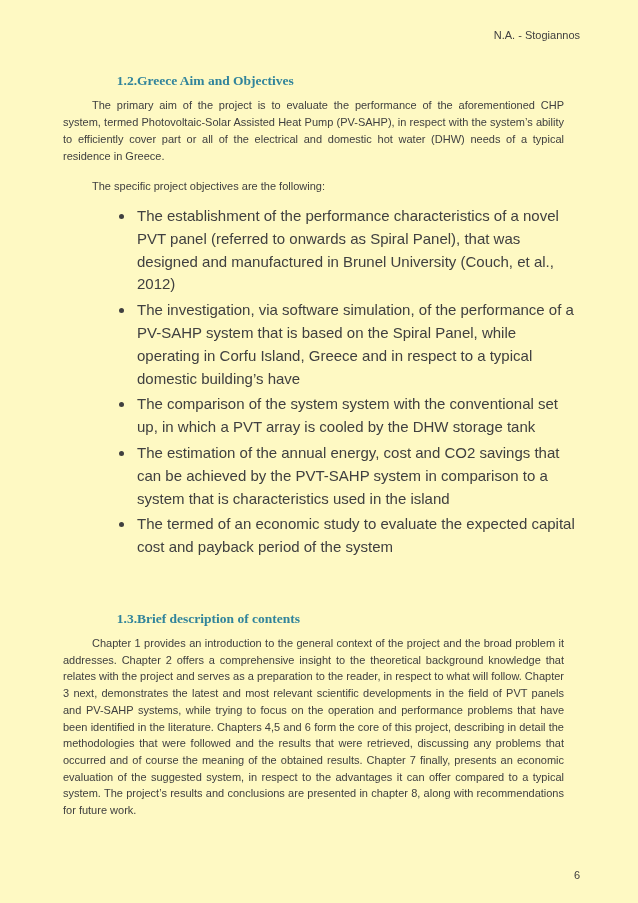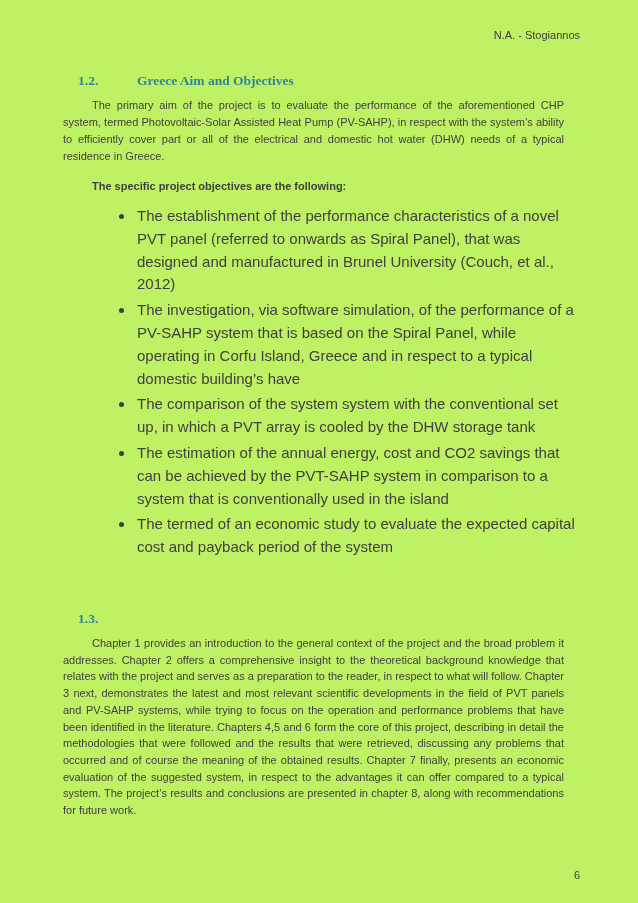--- a/index.html
+++ b/index.html
@@ -5,21 +5,21 @@
   html, body {
     margin: 0;
     padding: 0;
     background: #ffffff;
   }
   .page {
     position: relative;
     width: 638px;
     height: 903px;
     margin: 0 auto;
-    background: #bef264;
+    background: #fef9c3;
     box-sizing: border-box;
     padding: 28px 58px 0 63px;
     font-family: "Liberation Sans", sans-serif;
     color: #404040;
     overflow: hidden;
   }
   .doc-header {
     text-align: right;
     font-size: 11px;
     line-height: 1.4;
@@ -29,36 +29,36 @@
     display: flex;
     align-items: baseline;
     margin: 0 0 8px 15px;
     font-family: "Liberation Serif", serif;
     font-weight: bold;
     font-size: 13.5px;
     color: #31849B;
   }
   .section-heading .h-num {
     flex: 0 0 59px;
+    text-align: right;
   }
   .section-heading.second {
     margin-top: 52px;
   }
   p.body-para {
     margin: 0 16px 8px 0;
     font-size: 11px;
     line-height: 1.52;
     text-align: justify;
     text-indent: 29px;
   }
   p.body-para.lead-in {
     margin-top: 14px;
     margin-bottom: 10px;
     text-align: left;
-    font-weight: bold;
   }
   ul.bullet-list {
     margin: 10px 0 0 0;
     padding-left: 72px;
     list-style: disc outside;
   }
   ul.bullet-list li {
     font-size: 15px;
     line-height: 1.52;
     margin-bottom: 3px;
@@ -87,25 +87,26 @@
   </div>
 
   <p class="body-para">The primary aim of the project is to evaluate the performance of the aforementioned CHP system, termed Photovoltaic-Solar Assisted Heat Pump (PV-SAHP), in respect with the system’s ability to efficiently cover part or all of the electrical and domestic hot water (DHW) needs of a typical residence in Greece.</p>
 
   <p class="body-para lead-in">The specific project objectives are the following:</p>
 
   <ul class="bullet-list">
     <li>The establishment of the performance characteristics of a novel PVT panel (referred to onwards as Spiral Panel), that was designed and manufactured in Brunel University (Couch, et al., 2012)</li>
     <li>The investigation, via software simulation, of the performance of a PV-SAHP system that is based on the Spiral Panel, while operating in Corfu Island, Greece and in respect to a typical domestic  building’s have</li>
     <li>The comparison of the system system with the conventional set up, in which a PVT array is cooled by the DHW storage tank</li>
-    <li>The estimation of the annual energy, cost and CO2 savings that can be achieved by the PVT-SAHP system in comparison to a system that is conventionally used in the island</li>
+    <li>The estimation of the annual energy, cost and CO2 savings that can be achieved by the PVT-SAHP system in comparison to a system that is characteristics used in the island</li>
     <li>The termed of an economic study to evaluate the expected capital cost and payback period of the system</li>
   </ul>
 
   <div class="section-heading second">
     <span class="h-num">1.3.</span>
+    <span class="h-title">Brief description of contents</span>
   </div>
 
   <p class="body-para">Chapter 1 provides an introduction to the general context of the project and the broad problem it addresses. Chapter 2 offers a comprehensive insight to the theoretical background knowledge that relates with the project and serves as a preparation to the reader, in respect to what will follow. Chapter 3 next, demonstrates the latest and most relevant scientific developments in the field of PVT panels and PV-SAHP systems, while trying to focus on the operation and performance problems that have been identified in the literature. Chapters 4,5 and 6 form the core of this project, describing in detail the methodologies that were followed and the results that were retrieved, discussing any problems that occurred and of course the meaning of the obtained results. Chapter 7 finally, presents an economic evaluation of the suggested system, in respect to the advantages it can offer compared to a typical system. The project’s results and conclusions are presented in chapter 8, along with recommendations for future work.</p>
 
   <div class="page-number">6</div>
 
 </div>
 
 </body></html>

